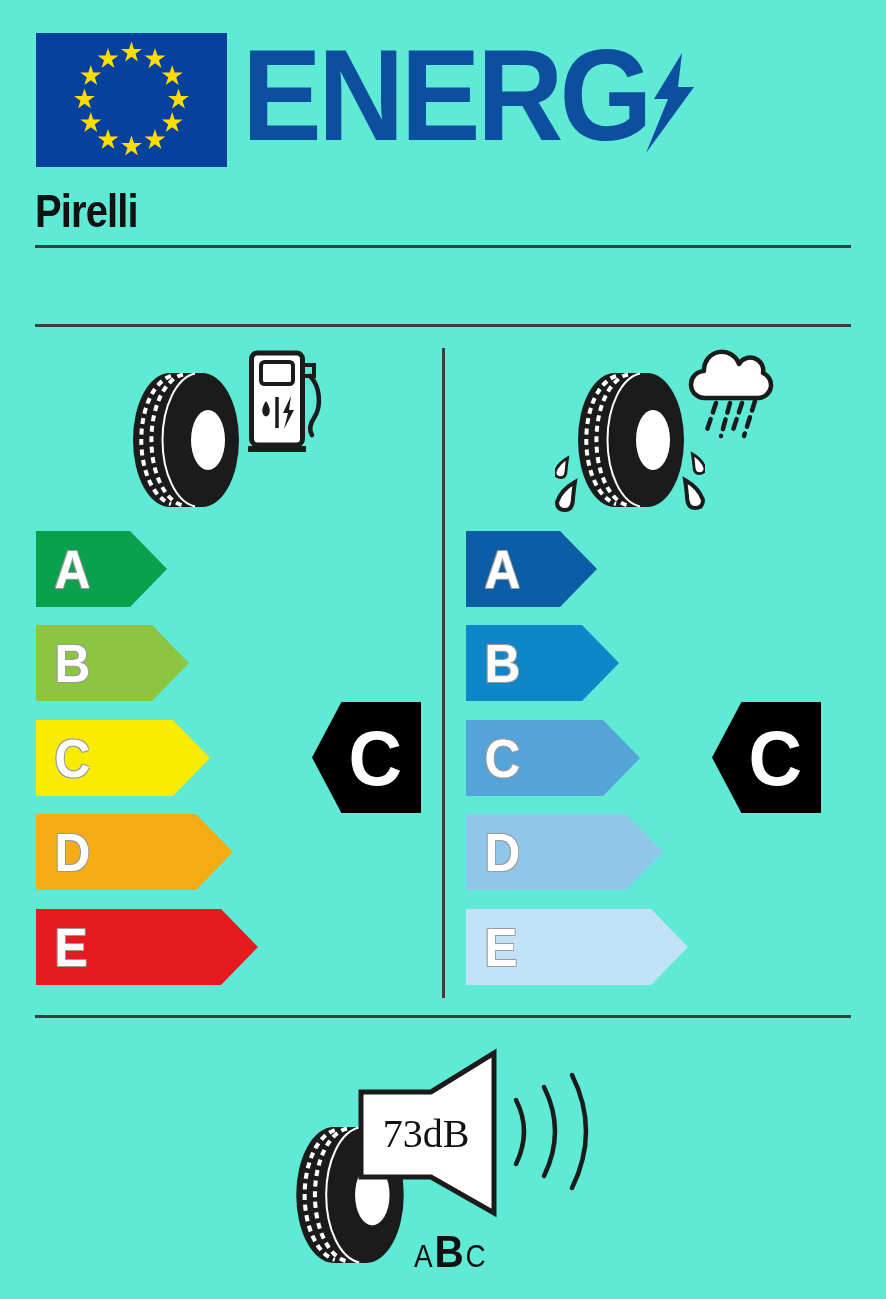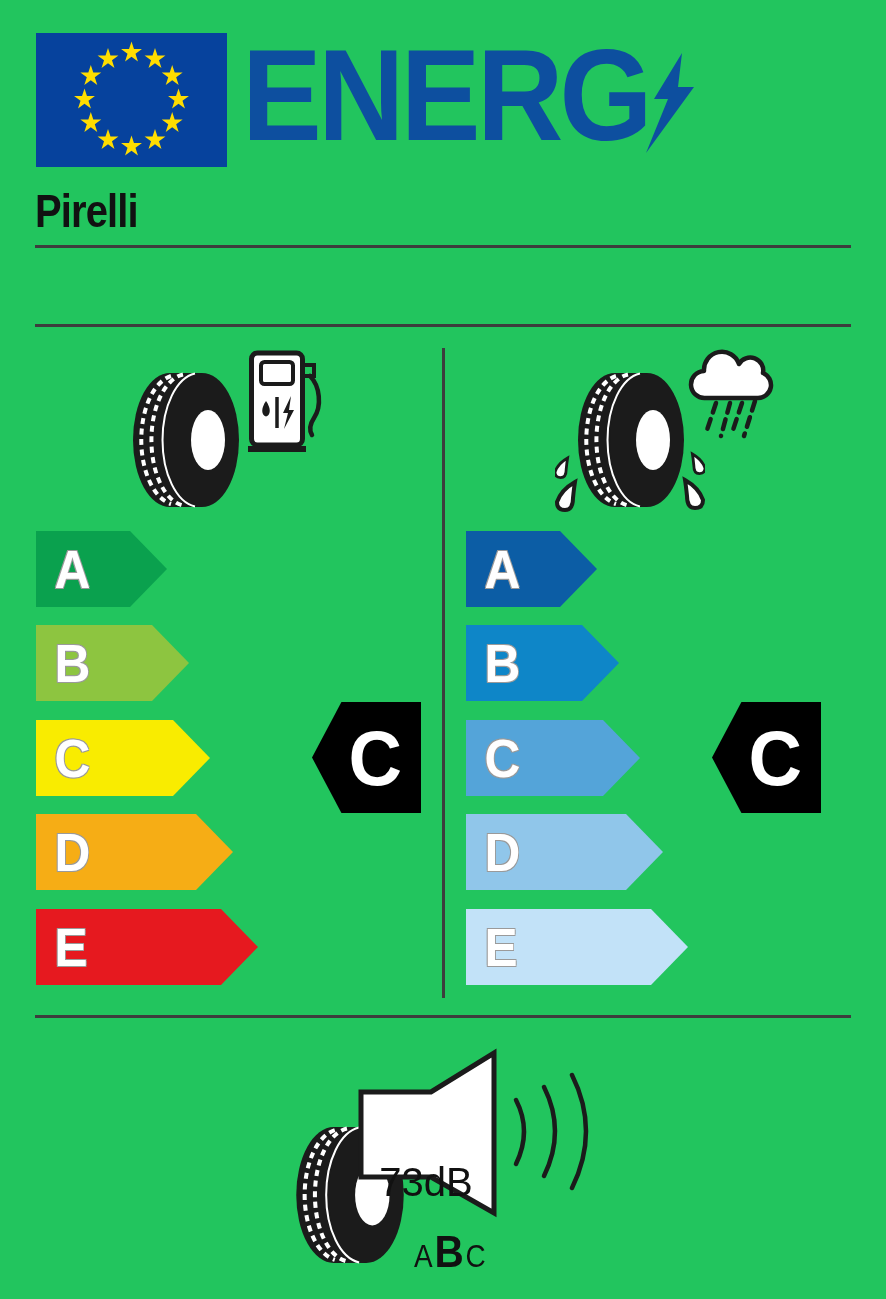--- a/index.html
+++ b/index.html
@@ -1,17 +1,17 @@
 <!DOCTYPE html>
 <html><head>
 <meta charset="utf-8">
 <style>
   html,body{margin:0;padding:0;background:#fff;}
   body{font-family:"Liberation Sans",sans-serif;}
-  #label{position:relative;width:886px;height:1299px;background:#22c55e;overflow:hidden;}
+  #label{position:relative;width:886px;height:1299px;background:#5eead4;overflow:hidden;}
 
   
   #flag{position:absolute;left:36px;top:33px;}
   #energ-text{position:absolute;left:242px;top:30px;font-size:130px;font-weight:700;
     letter-spacing:-4px;line-height:1;transform:scaleX(0.92);transform-origin:left top;
     white-space:nowrap;}
   #energ-bolt{position:absolute;left:640px;top:52px;}
 
   #brand-name{position:absolute;left:35px;top:183px;font-size:47px;font-weight:700;
     letter-spacing:-1px;line-height:1.2;color:#111;transform:scaleX(0.85);transform-origin:left top;}
@@ -36,22 +36,22 @@
   .col-right .arrow{left:466px;}
 
   
   .rating-arrow{position:absolute;top:702px;width:109px;height:111px;background:#000;
     clip-path:polygon(0 50%,27% 0,100% 0,100% 100%,27% 100%);
     display:flex;align-items:center;justify-content:center;box-sizing:border-box;padding-left:18px;}
   .rating-arrow .rlbl{color:#fff;font-weight:700;font-size:78px;line-height:1;
     transform:scaleX(.95);}
 
   
-  #noise-db{position:absolute;left:366px;top:1162px;width:120px;text-align:center;
-    font-size:40px;color:#111;line-height:1;}
+  #noise-db{position:absolute;left:366px;top:1114px;width:120px;text-align:center;
+    font-size:40px;color:#111;line-height:1;font-family:Liberation Serif, serif;}
   #noise-classes{position:absolute;left:414px;top:1220px;display:flex;align-items:baseline;
     gap:2px;color:#111;transform:scaleX(.9);transform-origin:left bottom;}
   #noise-classes .nc{font-size:31px;line-height:1.4;}
   #noise-classes .nc.current{font-size:45px;font-weight:700;}
 </style>
 </head>
 <body>
 
 <div id="label">
 

